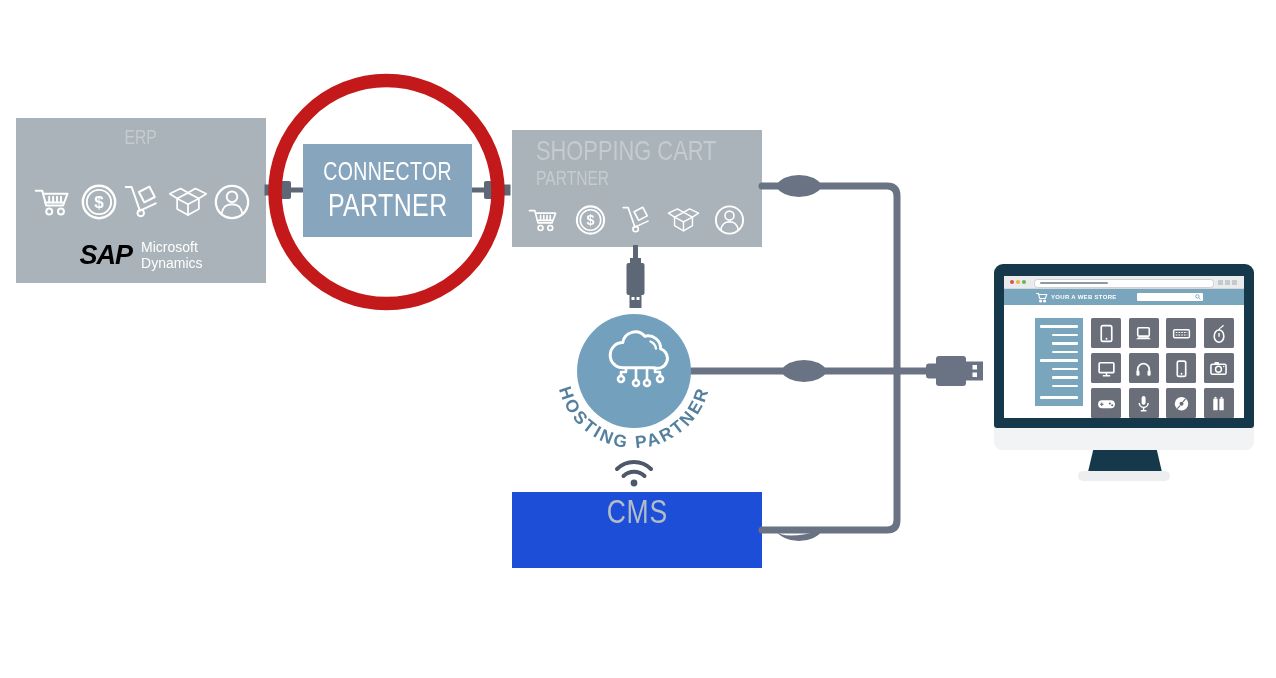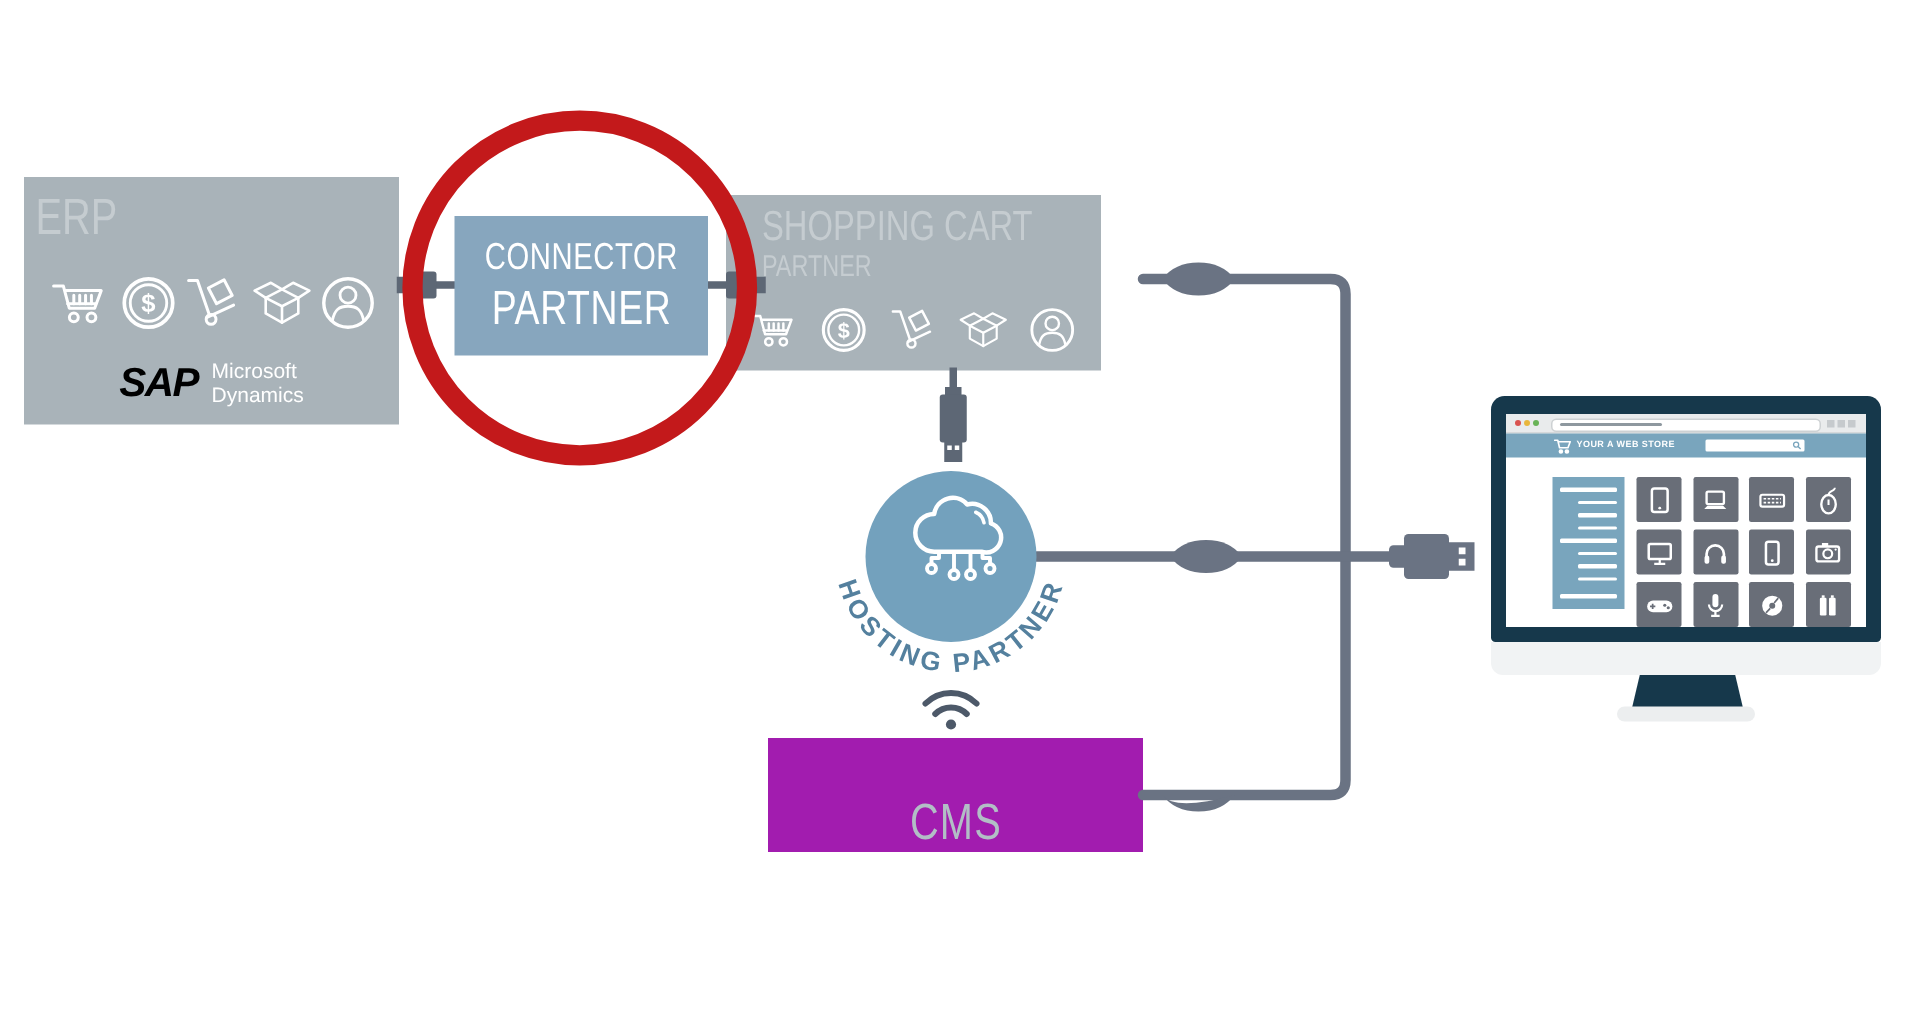--- a/index.html
+++ b/index.html
@@ -9,50 +9,50 @@
   .cond{display:inline-block;transform:scaleX(.78);transform-origin:center;}
   .cond-l{display:inline-block;transform:scaleX(.78);transform-origin:left center;}
 
   
   #title{top:16px;left:0;width:100%;text-align:center;color:#7a7a74;
          font-size:44px;font-weight:700;letter-spacing:1px;white-space:nowrap;}
 
   
   .panel{background:#a9b3b9;}
   #erp-box{left:16px;top:118px;width:250px;height:165px;}
-  #erp-label{top:8px;left:0;width:100%;color:#c5ccd0;font-size:34px;font-weight:400;}
+  #erp-label{top:8px;left:0;width:100%;text-align:center;color:#c5ccd0;font-size:20px;font-weight:400;}
   .icon-row{display:flex;justify-content:space-between;align-items:center;}
   #erp-icons{left:18px;right:14px;top:62px;height:44px;}
   #erp-icons svg{width:40px;height:38px;}
   #erp-logos{left:0;bottom:12px;width:100%;display:flex;justify-content:center;align-items:center;gap:9px;}
   #sap-logo{color:#000000;font-size:27px;font-weight:800;font-style:italic;letter-spacing:-1px;}
   #msdyn-logo{color:#fff;font-size:14px;line-height:1.08;font-weight:400;}
 
   
   #connector-box{left:303px;top:144px;width:169px;height:93px;background:#87a6be;
                  display:flex;flex-direction:column;justify-content:center;align-items:center;color:#fff;}
   #connector-line1{font-size:25px;letter-spacing:.5px;}
   #connector-line2{font-size:32px;letter-spacing:.5px;margin-top:1px;}
 
   
-  #cart-box{left:484px;top:130px;width:250px;height:117px;}
+  #cart-box{left:512px;top:130px;width:250px;height:117px;}
   #cart-line1{left:24px;top:5px;color:#c5ccd0;font-size:28px;white-space:nowrap;}
   #cart-line2{left:24px;top:37px;color:#c5ccd0;font-size:20px;}
   #cart-icons{left:16px;right:16px;bottom:9px;height:36px;}
   #cart-icons svg{width:33px;height:32px;}
 
   
   #hosting-circle{left:577px;top:314px;width:114px;height:114px;border-radius:50%;background:#73a1bd;}
   #cloud-svg{left:598px;top:322px;}
   #hosting-arc{left:534px;top:271px;}
   #wifi-svg{left:609px;top:452px;}
 
   
-  #cms-box{left:512px;top:492px;width:250px;height:76px;background:#a21caf;
-           display:flex;justify-content:center;align-items:flex-end;}
+  #cms-box{left:512px;top:492px;width:250px;height:76px;background:#1d4ed8;
+           display:flex;justify-content:center;align-items:flex-start;}
   #cms-label{color:#b2bec6;font-size:34px;letter-spacing:1px;}
 
   
   #wires{left:0;top:0;pointer-events:none;}
 
   
   #monitor-frame{left:994px;top:264px;width:260px;height:164px;background:#16384b;border-radius:9px 9px 3px 3px;}
   #monitor-chin{left:994px;top:428px;width:260px;height:22px;background:#f1f3f4;border-radius:0 0 8px 8px;}
   #monitor-stand{left:1088px;top:450px;width:74px;height:22px;background:#16384b;
                  clip-path:polygon(7% 0,93% 0,100% 100%,0 100%);}

